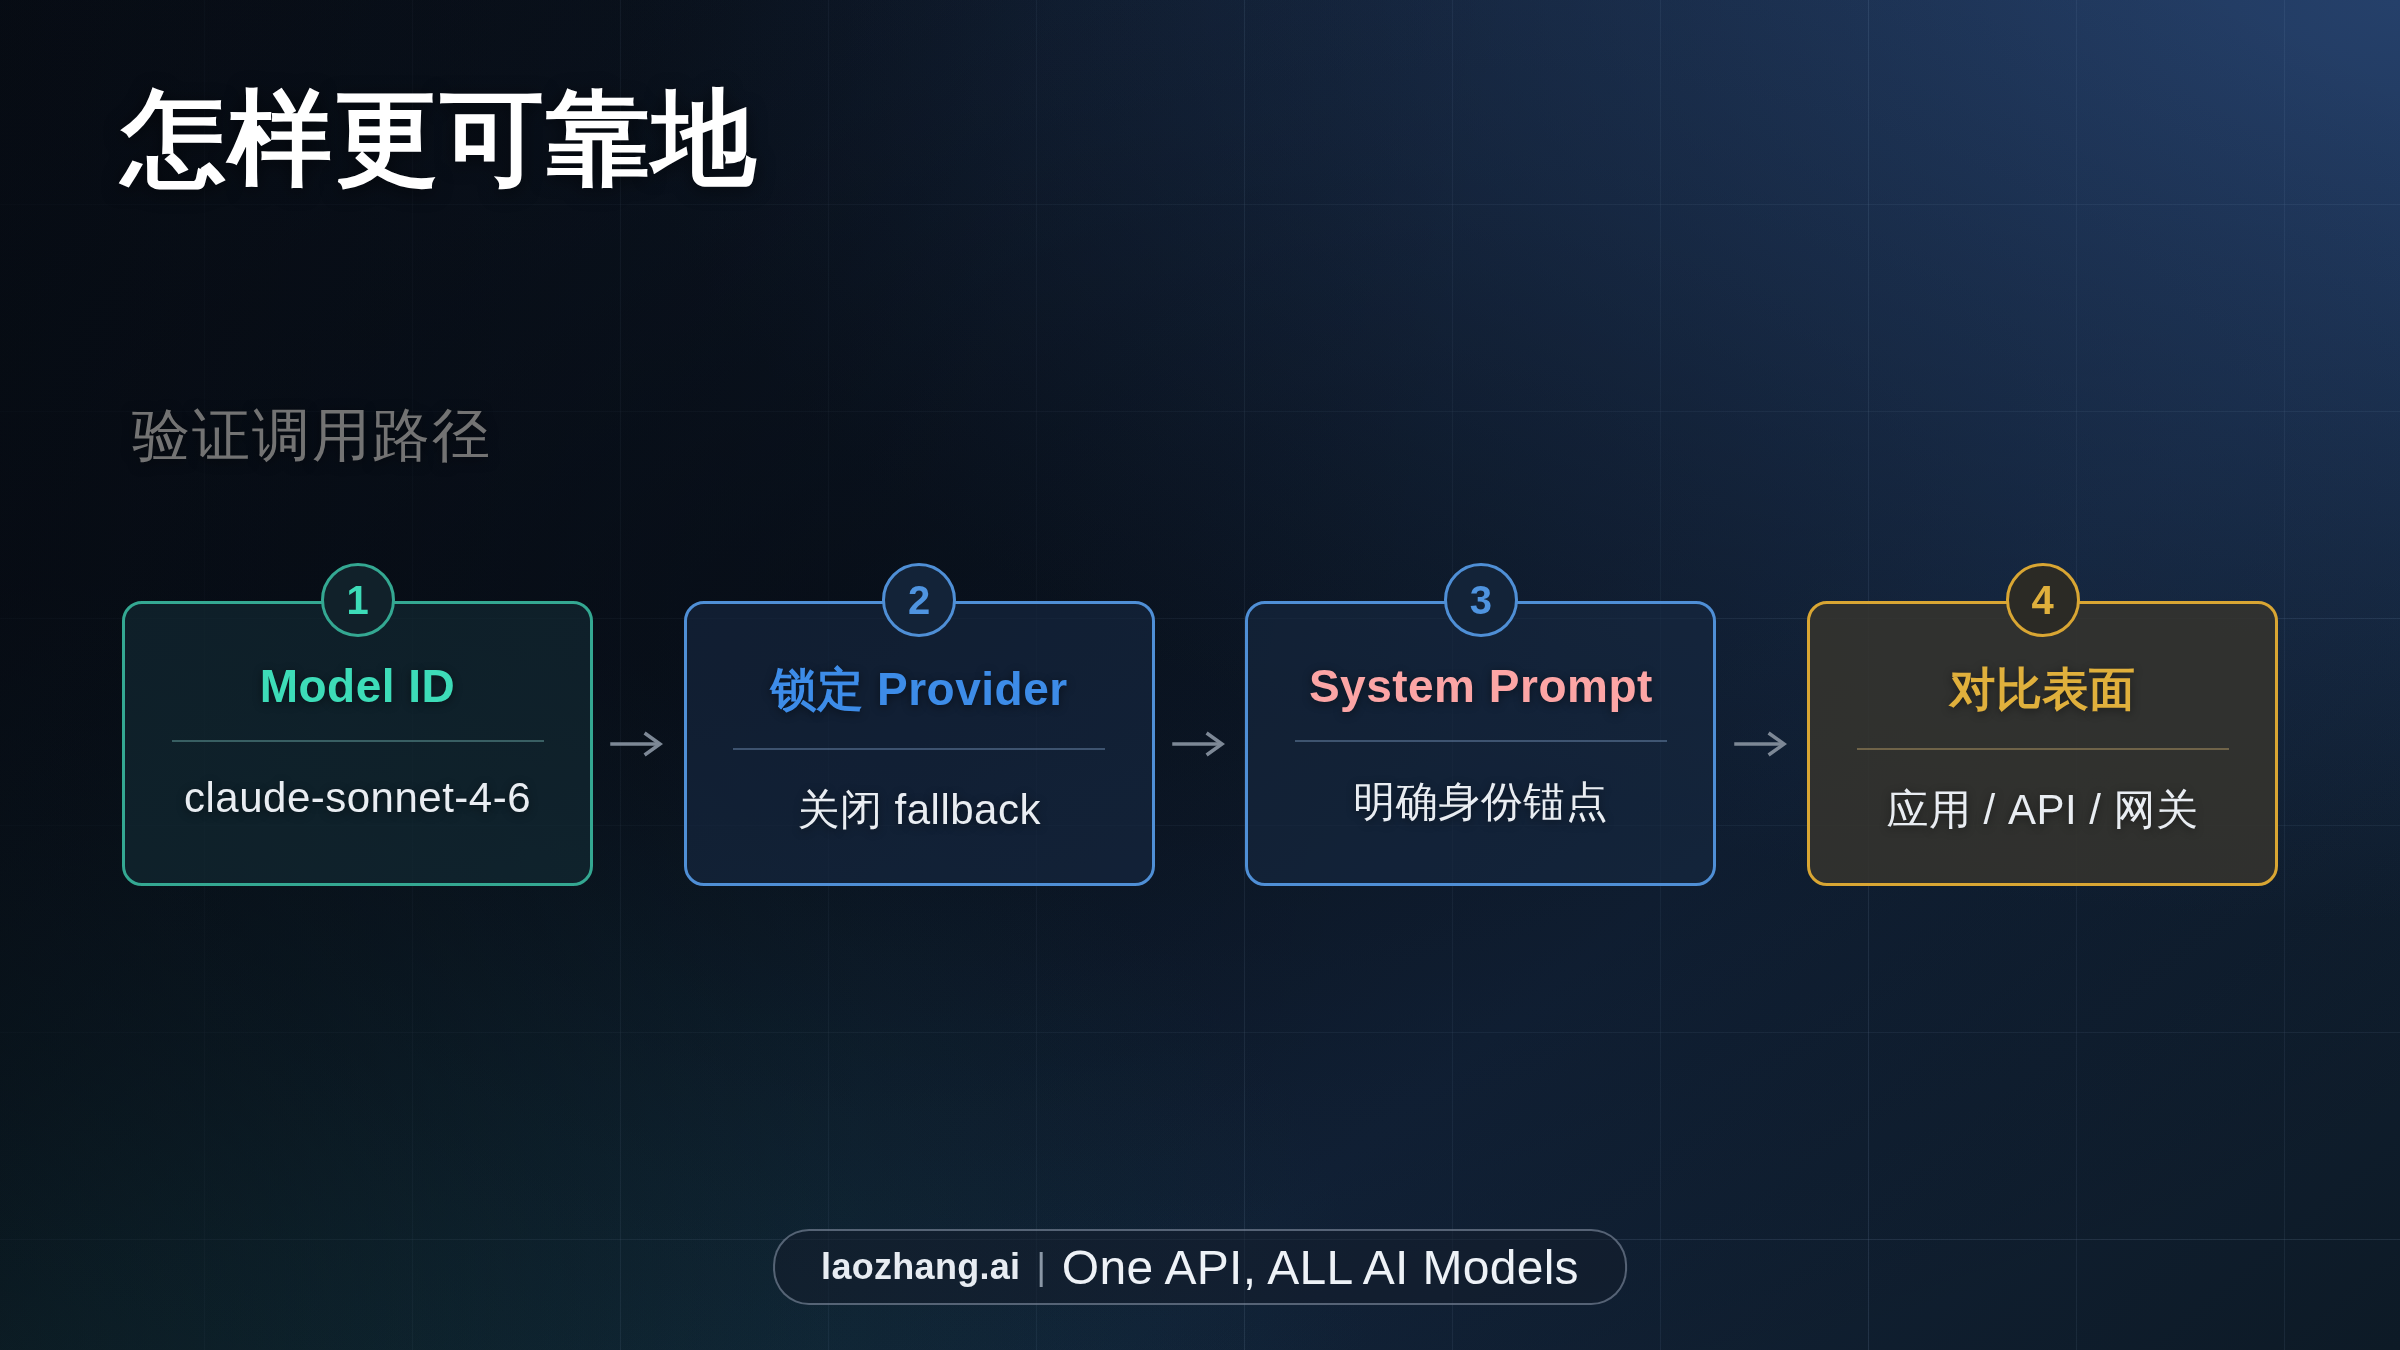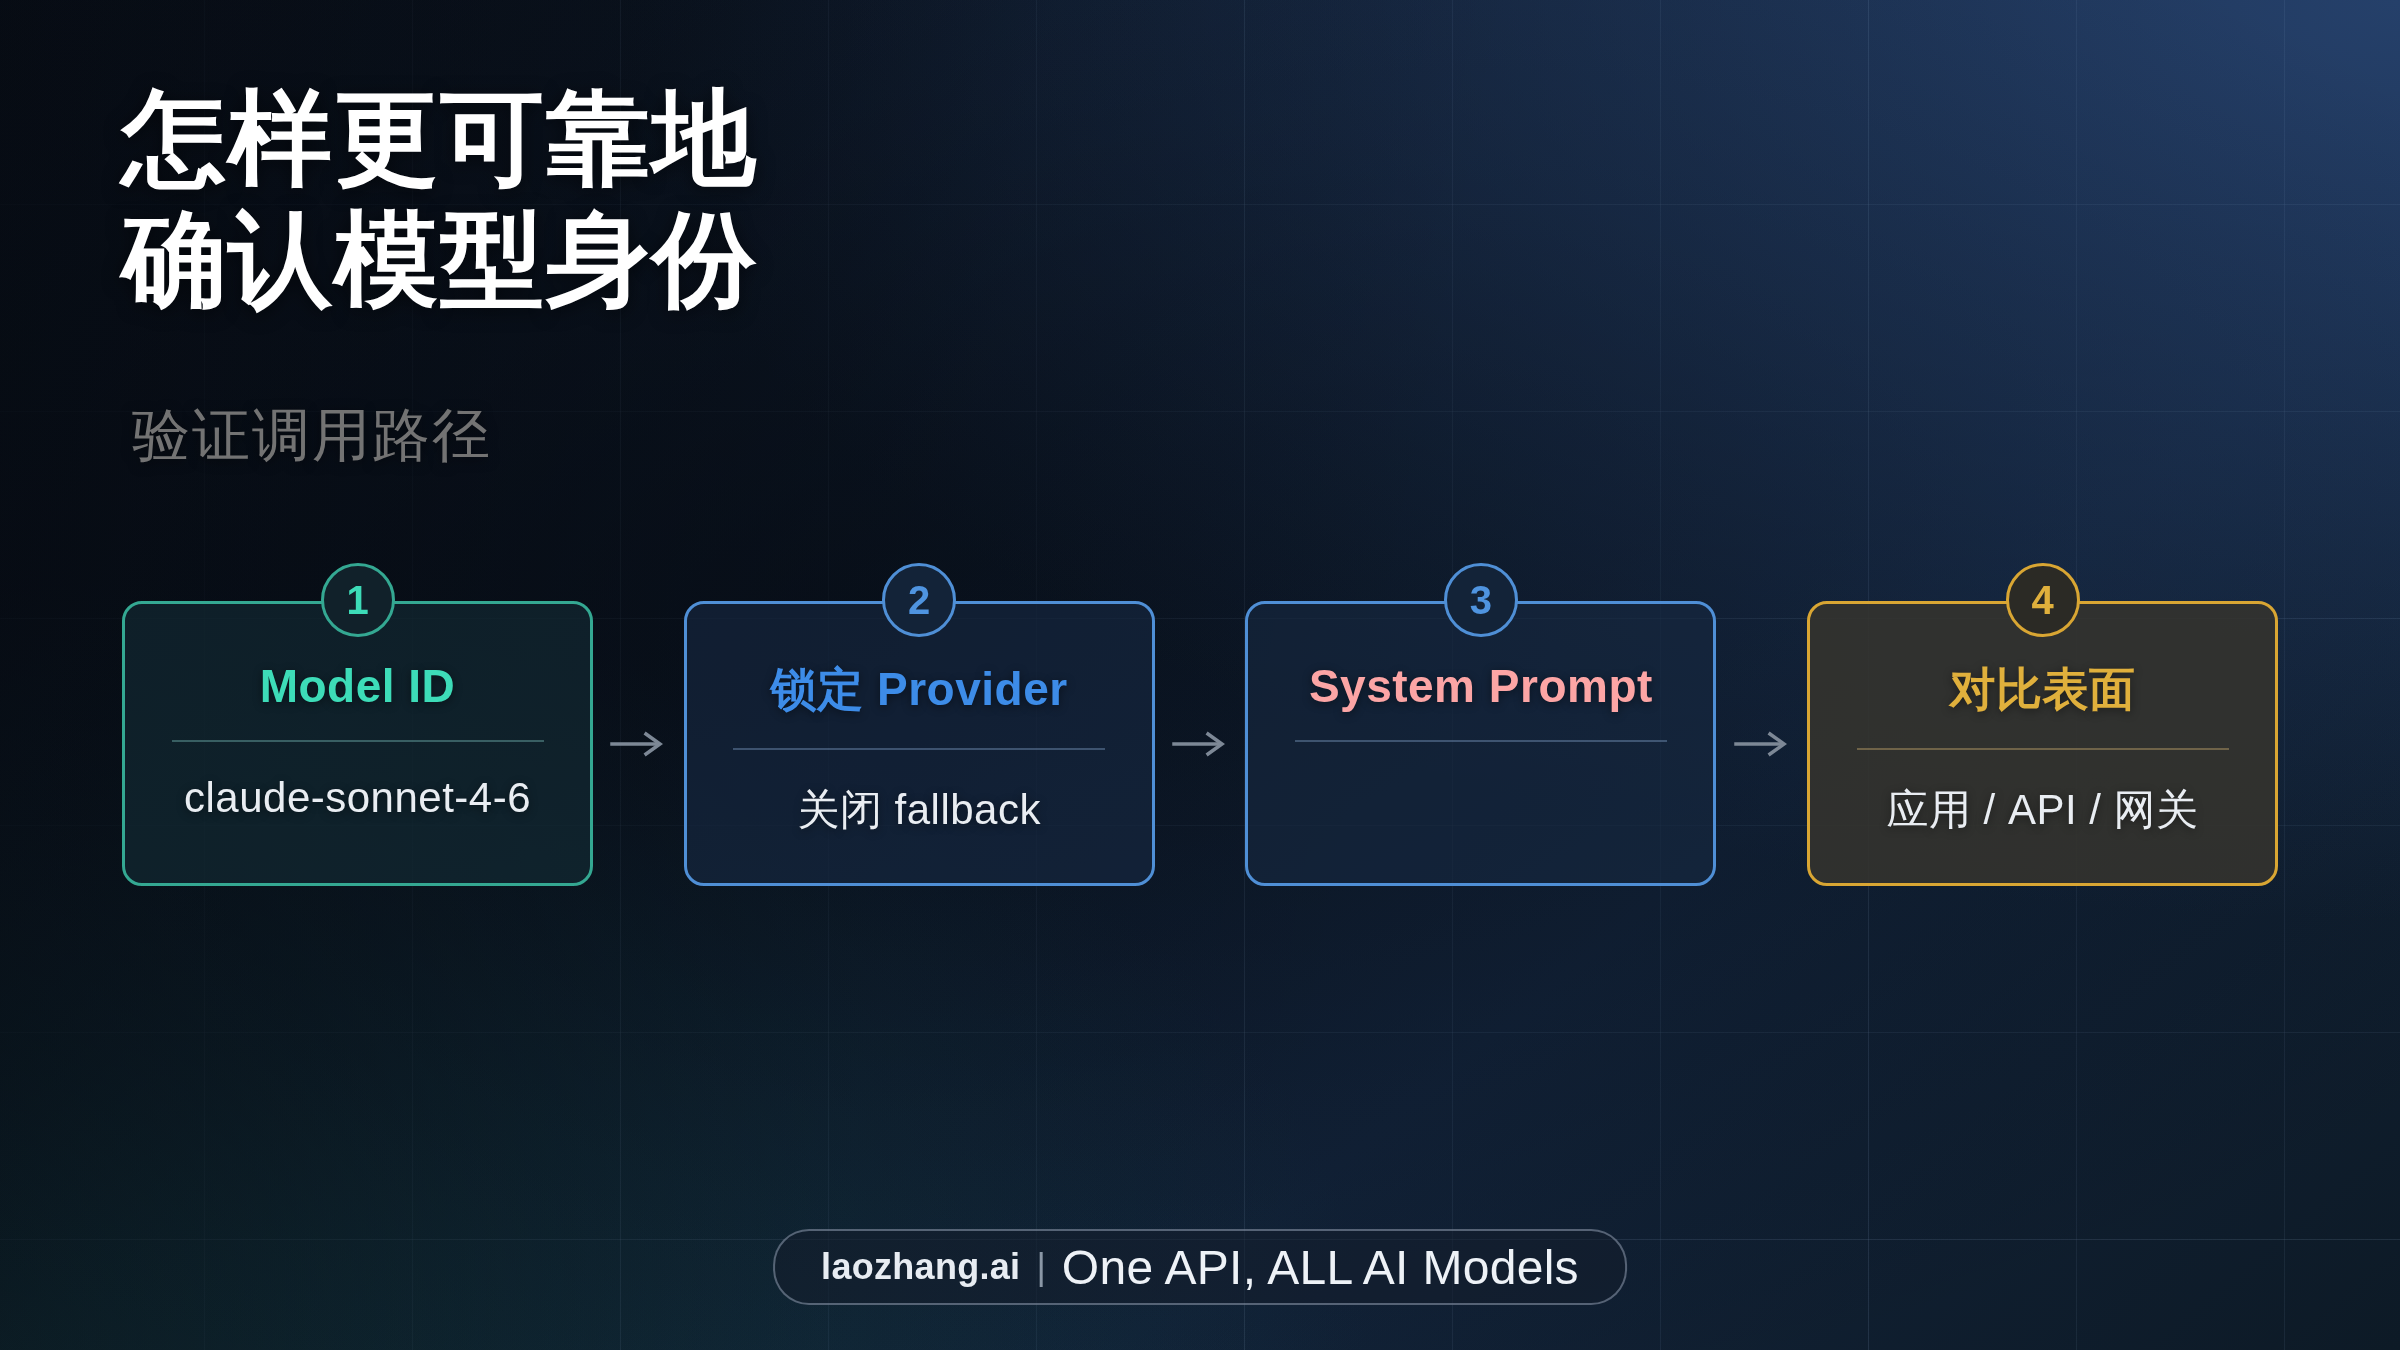--- a/index.html
+++ b/index.html
@@ -221,21 +221,20 @@
 <div class="stage">
 
   <div class="bg-base"></div>
   <div class="bg-grid"></div>
   <div class="bg-grid-major"></div>
   <div class="bg-dark-left"></div>
   <div class="bg-vignette"></div>
 
   <div class="headline">
     <span class="line">怎样更可靠地</span>
-    <span class="line">确认模型身份</span>
   </div>
   <div class="subtitle">验证调用路径</div>
 
   <div class="flow">
 
     <div class="card teal">
       <div class="badge">1</div>
       <div class="card-title">Model ID</div>
       <div class="divider"></div>
       <div class="card-sub">claude-sonnet-4-6</div>
@@ -259,20 +258,21 @@
       <svg width="56" height="26" viewBox="0 0 56 26" fill="none" aria-hidden="true">
         <path d="M2 13 H48" stroke="currentColor" stroke-width="3.5" stroke-linecap="square"></path>
         <path d="M36 3 L50 13 L36 23" stroke="currentColor" stroke-width="3.5" fill="none" stroke-linecap="square" stroke-linejoin="miter"></path>
       </svg>
     </div>
 
     <div class="card blue2">
       <div class="badge">3</div>
       <div class="card-title">System Prompt</div>
       <div class="divider"></div>
+      <div class="card-sub">明确身份锚点</div>
     </div>
 
     <div class="arrow">
       <svg width="56" height="26" viewBox="0 0 56 26" fill="none" aria-hidden="true">
         <path d="M2 13 H48" stroke="currentColor" stroke-width="3.5" stroke-linecap="square"></path>
         <path d="M36 3 L50 13 L36 23" stroke="currentColor" stroke-width="3.5" fill="none" stroke-linecap="square" stroke-linejoin="miter"></path>
       </svg>
     </div>
 
     <div class="card gold">

